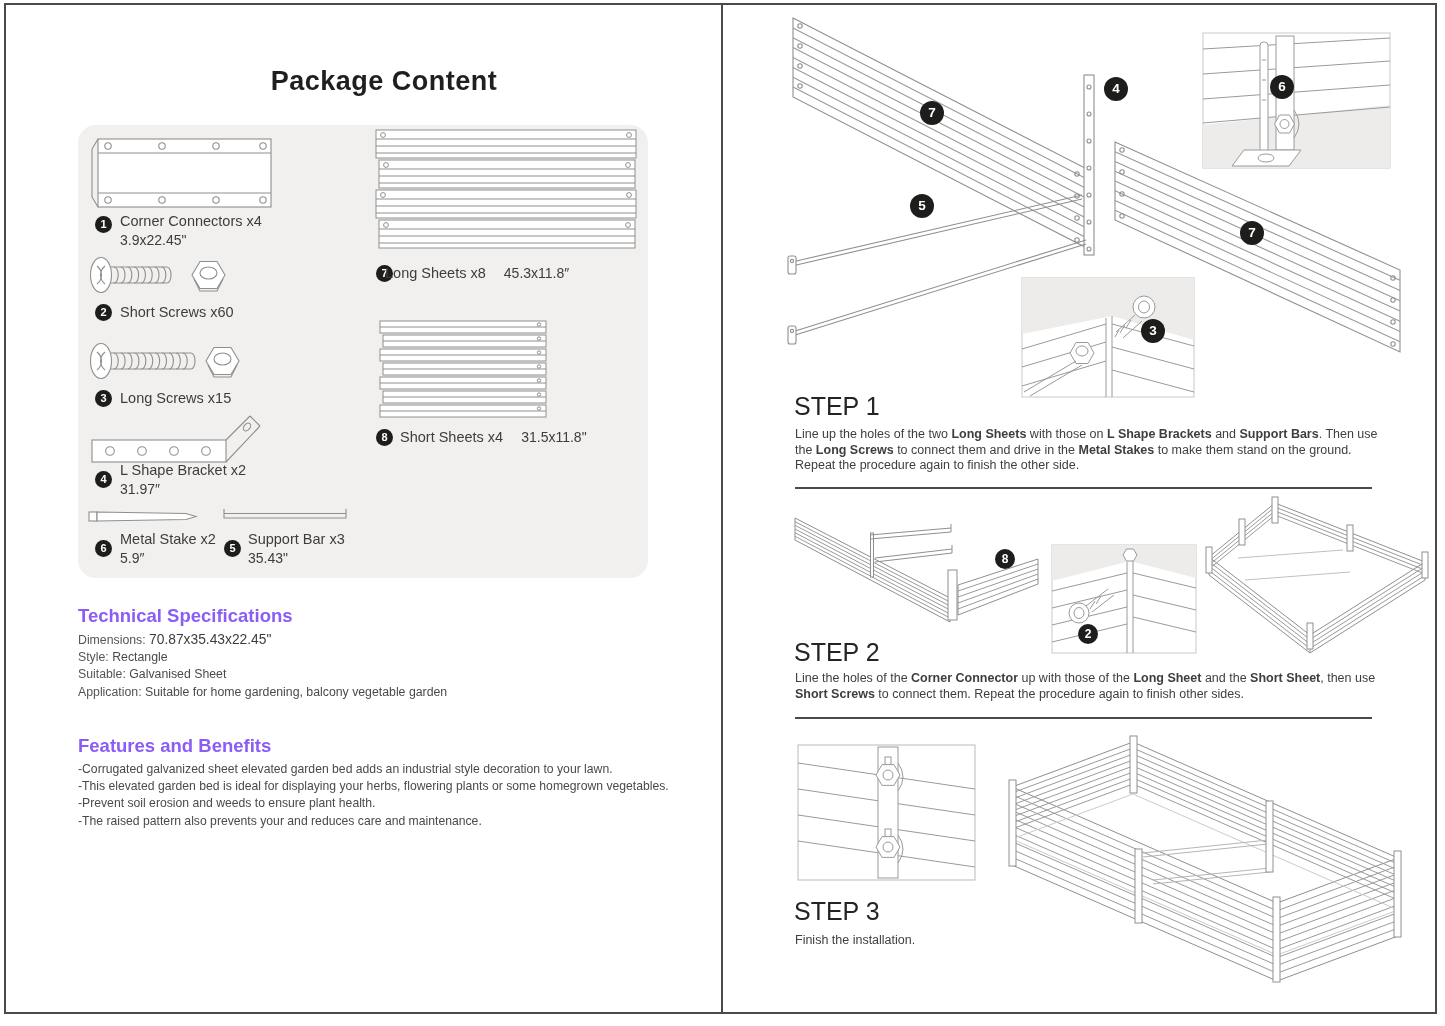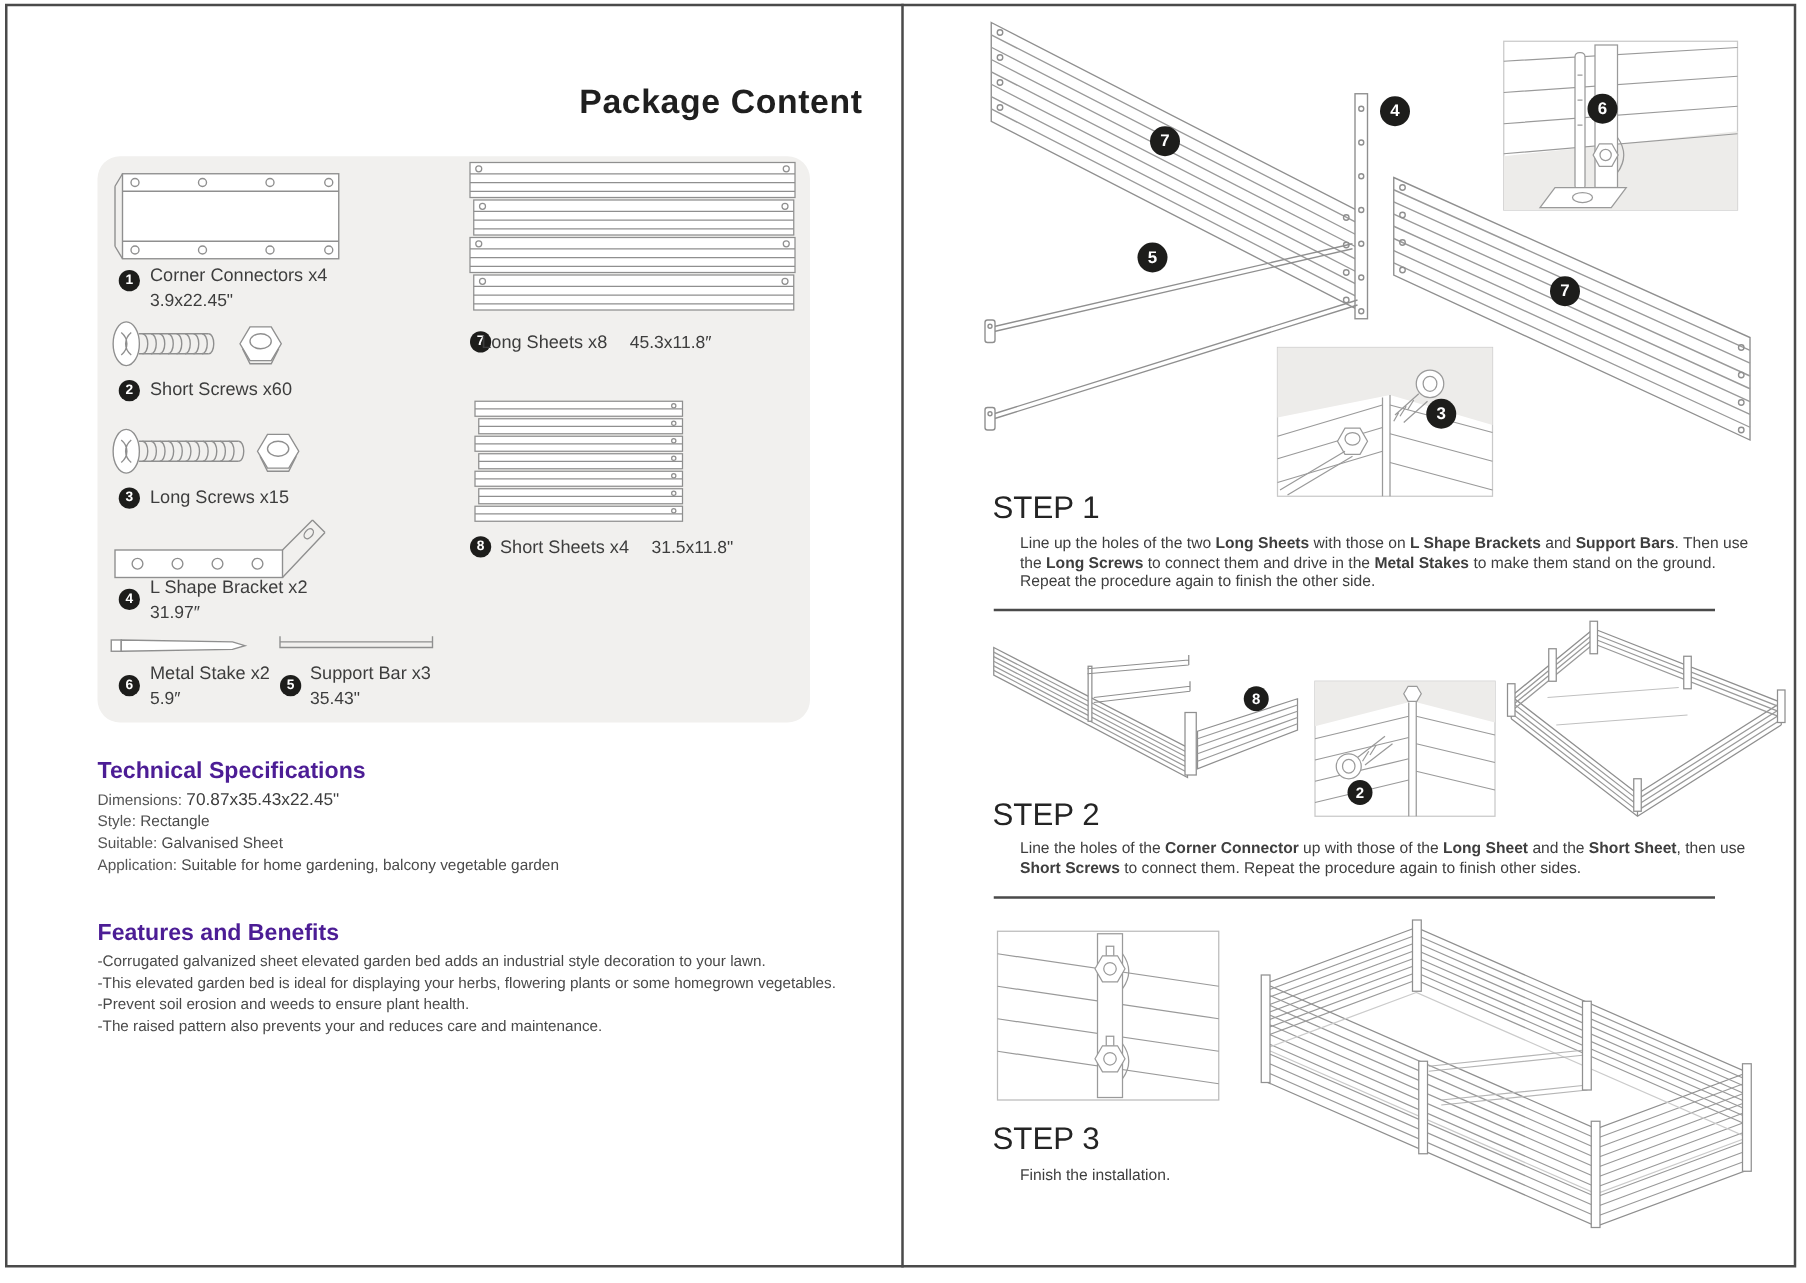--- a/index.html
+++ b/index.html
@@ -2,39 +2,39 @@
 <html><head>
 <meta charset="utf-8">
 <style>
   html,body{margin:0;padding:0;background:#fff;}
   .page{position:relative;width:1445px;height:1026px;background:#fff;
         font-family:"Liberation Sans",sans-serif;overflow:hidden;}
   .frame{position:absolute;left:4px;top:3px;width:1433px;height:1011px;
          border:2px solid #4a4a4a;box-sizing:border-box;}
   .divider{position:absolute;left:721px;top:3px;width:2px;height:1011px;background:#4a4a4a;}
   .abs{position:absolute;}
-  .title{position:absolute;left:78px;top:66px;width:612px;text-align:right;
+  .title{position:absolute;left:78px;top:66px;width:612px;text-align:center;
          font-size:27px;font-weight:700;color:#1f1f1f;letter-spacing:.5px;}
   .panel{position:absolute;left:78px;top:125px;width:570px;height:453px;
          background:#f1f0ee;border-radius:18px;}
   .badge{position:absolute;background:#1d1d1b;color:#fff;border-radius:50%;
          text-align:center;font-weight:700;}
   .s17{width:17px;height:17px;line-height:17px;font-size:11px;}
   .s20{width:20px;height:20px;line-height:20px;font-size:12px;}
   .s24{width:24px;height:24px;line-height:24px;font-size:13.5px;}
   .plabel{position:absolute;font-size:14.5px;color:#3d3d3d;line-height:19px;white-space:nowrap;}
   .pdim{font-size:14px;}
   .inline-dim{margin-left:14px;}
-  .sec-title{position:absolute;left:78px;font-size:18.5px;font-weight:700;color:#4c1d95;}
+  .sec-title{position:absolute;left:78px;font-size:18.5px;font-weight:700;color:#8b5cf6;}
   .spec-list{position:absolute;left:78px;font-size:12.3px;color:#4a4a4a;line-height:17.2px;width:630px;}
   .spec-list .k{color:#555;}
   .spec-list .v-big{font-size:13.8px;color:#3d3d3d;}
   .feat-list{position:absolute;left:78px;font-size:12.2px;color:#4a4a4a;line-height:17.2px;width:640px;}
   .step-title{position:absolute;left:794px;font-size:25px;font-weight:400;color:#242424;}
-  .step-body{position:absolute;left:795px;font-size:12.5px;color:#3e3e3e;line-height:15.6px;margin-left:21px;}
+  .step-body{position:absolute;left:795px;font-size:12.5px;color:#3e3e3e;line-height:15.6px;}
   .rule{position:absolute;left:795px;width:577px;height:2px;background:#4a4a4a;}
   svg{position:absolute;overflow:visible;}
 </style>
 </head>
 <body>
 
 <div class="page">
   <div class="frame"></div>
   <div class="divider"></div>
 

